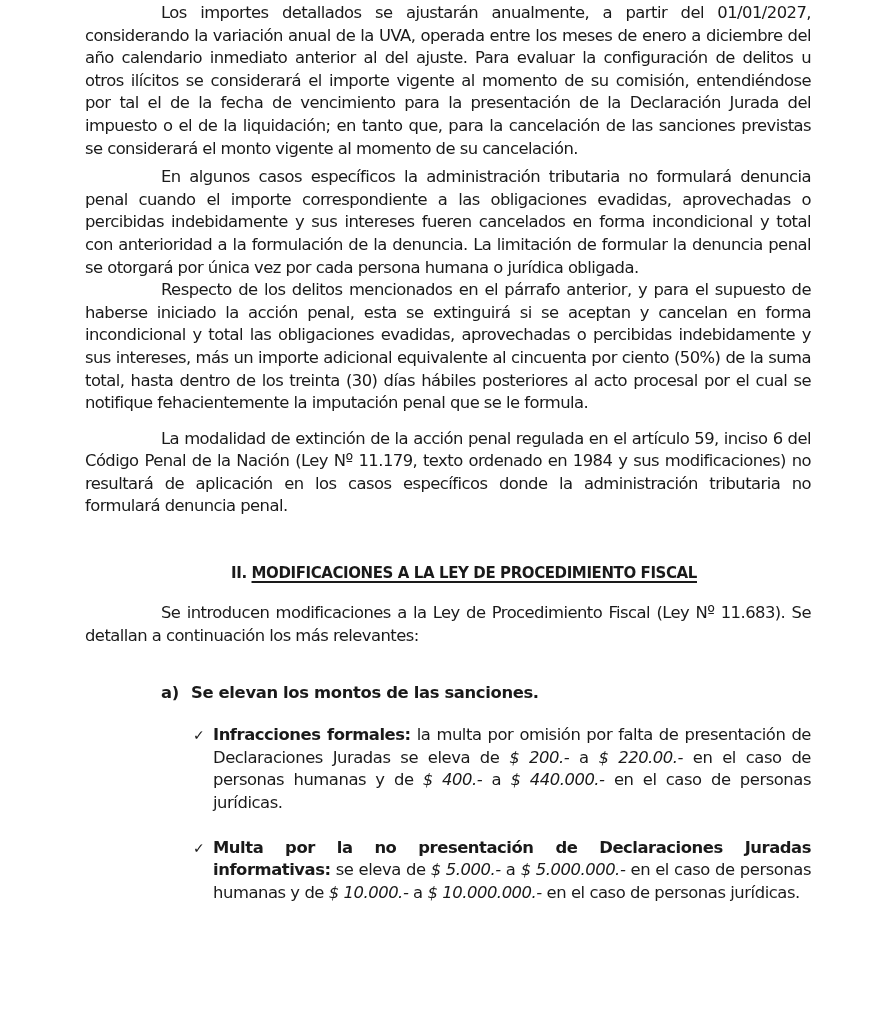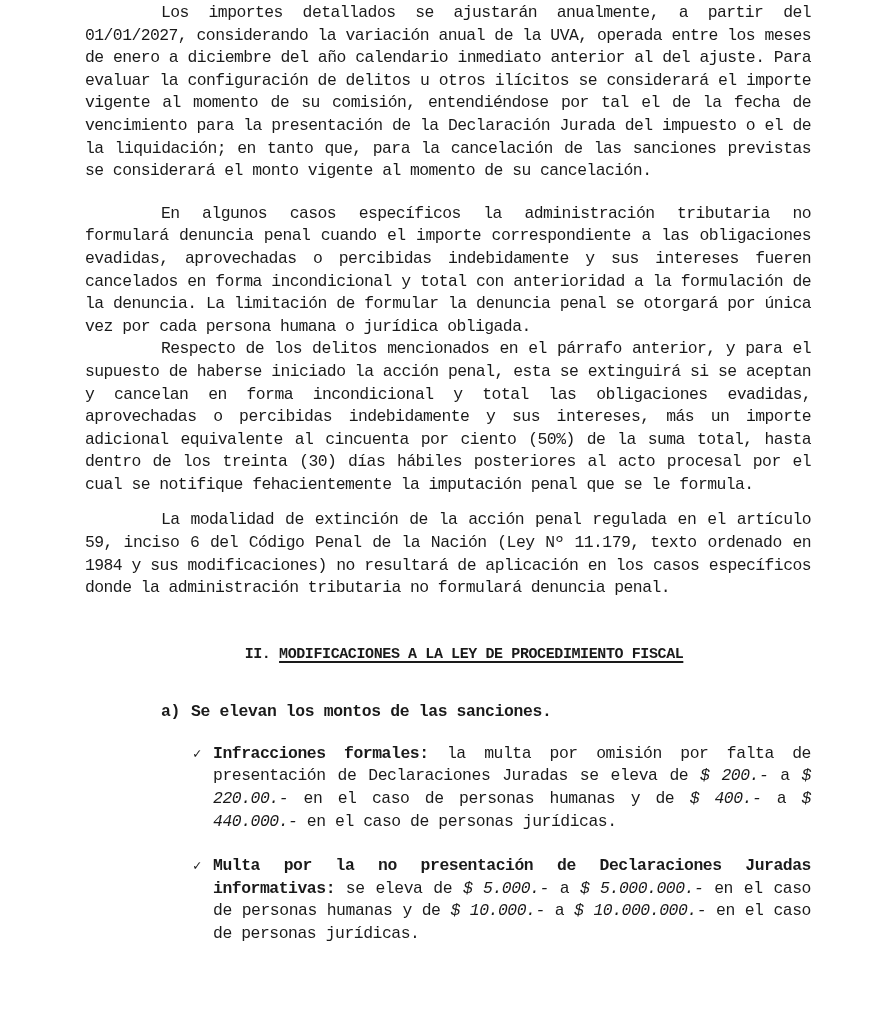--- a/index.html
+++ b/index.html
@@ -13,33 +13,32 @@
     overflow: hidden;
     position: relative;
     font-family: "DejaVu Sans", sans-serif;
     color: #1a1a1a;
   }
   .page {
     position: absolute;
     left: 85px;
     top: 2px;
     width: 726px;
-    font-family: Liberation Mono, monospace;
   }
   .para {
     font-size: 16.4px;
     line-height: 22.6px;
     text-align: justify;
     text-indent: 76px;
     margin: 0;
     letter-spacing: -0.55px;
     word-spacing: 0px;
   }
   .p1 { margin-top: 0; }
-  .p2 { margin-top: 20px; }
+  .p2 { margin-top: 6px; }
   .p3 { }
   .p4 { margin-top: 13px; }
   .heading {
     margin-top: 44px;
     font-size: 15px;
     font-weight: bold;
     text-align: center;
     letter-spacing: -0.4px;
     line-height: 22px;
     padding-left: 32px;
@@ -99,20 +98,21 @@
 
   <p class="para p3">Respecto de los delitos mencionados en el párrafo anterior, y para el supuesto de haberse iniciado la acción penal, esta se extinguirá si se aceptan y cancelan en forma incondicional y total las obligaciones evadidas, aprovechadas o percibidas indebidamente y sus intereses, más un importe adicional equivalente al cincuenta por ciento (50%) de la suma total, hasta dentro de los treinta (30) días hábiles posteriores al acto procesal por el cual se notifique fehacientemente la imputación penal que se le formula.</p>
 
   <p class="para p4">La modalidad de extinción de la acción penal regulada en el artículo 59, inciso 6 del Código Penal de la Nación (Ley Nº 11.179, texto ordenado en 1984 y sus modificaciones) no resultará de aplicación en los casos específicos donde la administración tributaria no formulará denuncia penal.</p>
 
   <div class="heading">
     <span class="num">II.</span>
     <span class="title">MODIFICACIONES A LA LEY DE PROCEDIMIENTO FISCAL</span>
   </div>
 
+  <p class="para p5">Se introducen modificaciones a la Ley de Procedimiento Fiscal (Ley Nº 11.683). Se detallan a continuación los más relevantes:</p>
 
   <div class="subheading">
     <span class="marker">a)</span><span>Se elevan los montos de las sanciones.</span>
   </div>
 
   <div class="bullet b1">
     <span class="check">✓</span><span class="lead">Infracciones formales:</span><span> la multa por omisión por falta de presentación de Declaraciones Juradas se eleva de </span><span class="amt">$ 200.-</span><span> a </span><span class="amt">$ 220.00.-</span><span> en el caso de personas humanas y de </span><span class="amt">$ 400.-</span><span> a </span><span class="amt">$ 440.000.-</span><span> en el caso de personas jurídicas.</span>
   </div>
 
   <div class="bullet b2">

